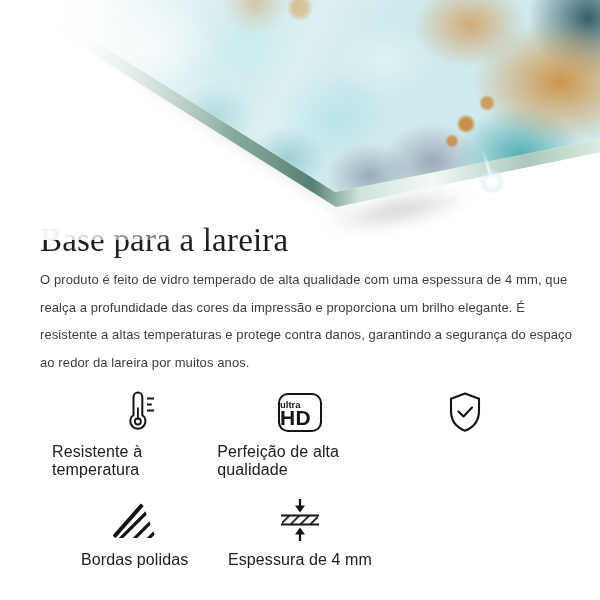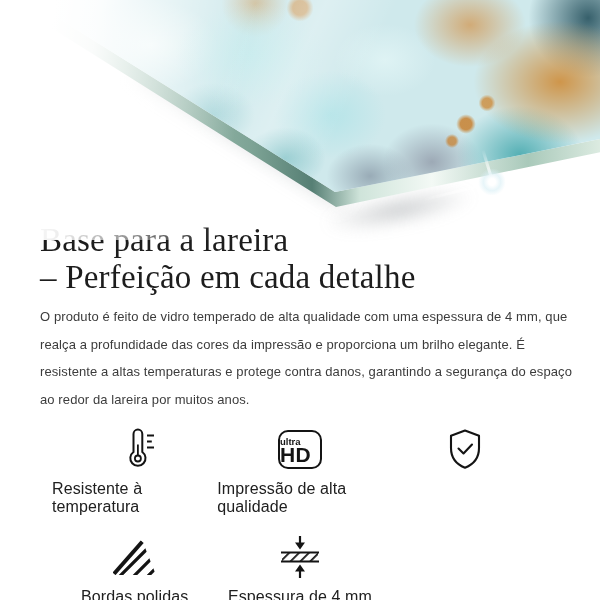--- a/index.html
+++ b/index.html
@@ -82,21 +82,20 @@
       <span class="flare-a"></span>
         <span class="flare-b"></span>
         <span class="flare-glow"></span>
     </div>
   </div>
 
   <div class="content">
 
     <div class="title">
       <div>Base para a lareira</div>
-      <div>– Perfeição em cada detalhe</div>
     </div>
 
     <p class="desc">O produto é feito de vidro temperado de alta qualidade com uma espessura de 4 mm, que realça a profundidade das cores da impressão e proporciona um brilho elegante. É resistente a altas temperaturas e protege contra danos, garantindo a segurança do espaço ao redor da lareira por muitos anos.</p>
 
     <div class="features">
 
       <div class="feature">
         <div class="icon-box">
           <svg width="42" height="46" viewBox="0 0 42 46" fill="none">
             <path d="M19.5 8 a4.4 4.4 0 0 1 8.8 0 V26 a7.6 7.6 0 1 1 -8.8 0 Z" stroke="#141414" stroke-width="2"></path>
@@ -108,21 +107,21 @@
         <span class="label">Resistente à temperatura</span>
       </div>
 
       <div class="feature">
         <div class="icon-box">
           <div class="uhd">
             <span class="u">ultra</span>
             <span class="h">HD</span>
           </div>
         </div>
-        <span class="label">Impressão de alta qualidade</span>
+        <span class="label">Perfeição de alta qualidade</span>
       </div>
 
       <div class="feature">
         <div class="icon-box">
           <svg width="44" height="44" viewBox="0 0 44 44" fill="none">
             <path d="M22 3.5 L36 8.8 V21 C36 30.8 30.4 37.4 22 40.8 C13.6 37.4 8 30.8 8 21 V8.8 Z" stroke="#141414" stroke-width="2.1" stroke-linejoin="round"></path>
             <path d="M15.5 21.5 L20.5 26.5 L29 17.5" stroke="#141414" stroke-width="2.1" stroke-linecap="round" stroke-linejoin="round"></path>
           </svg>
         </div>
       </div>

